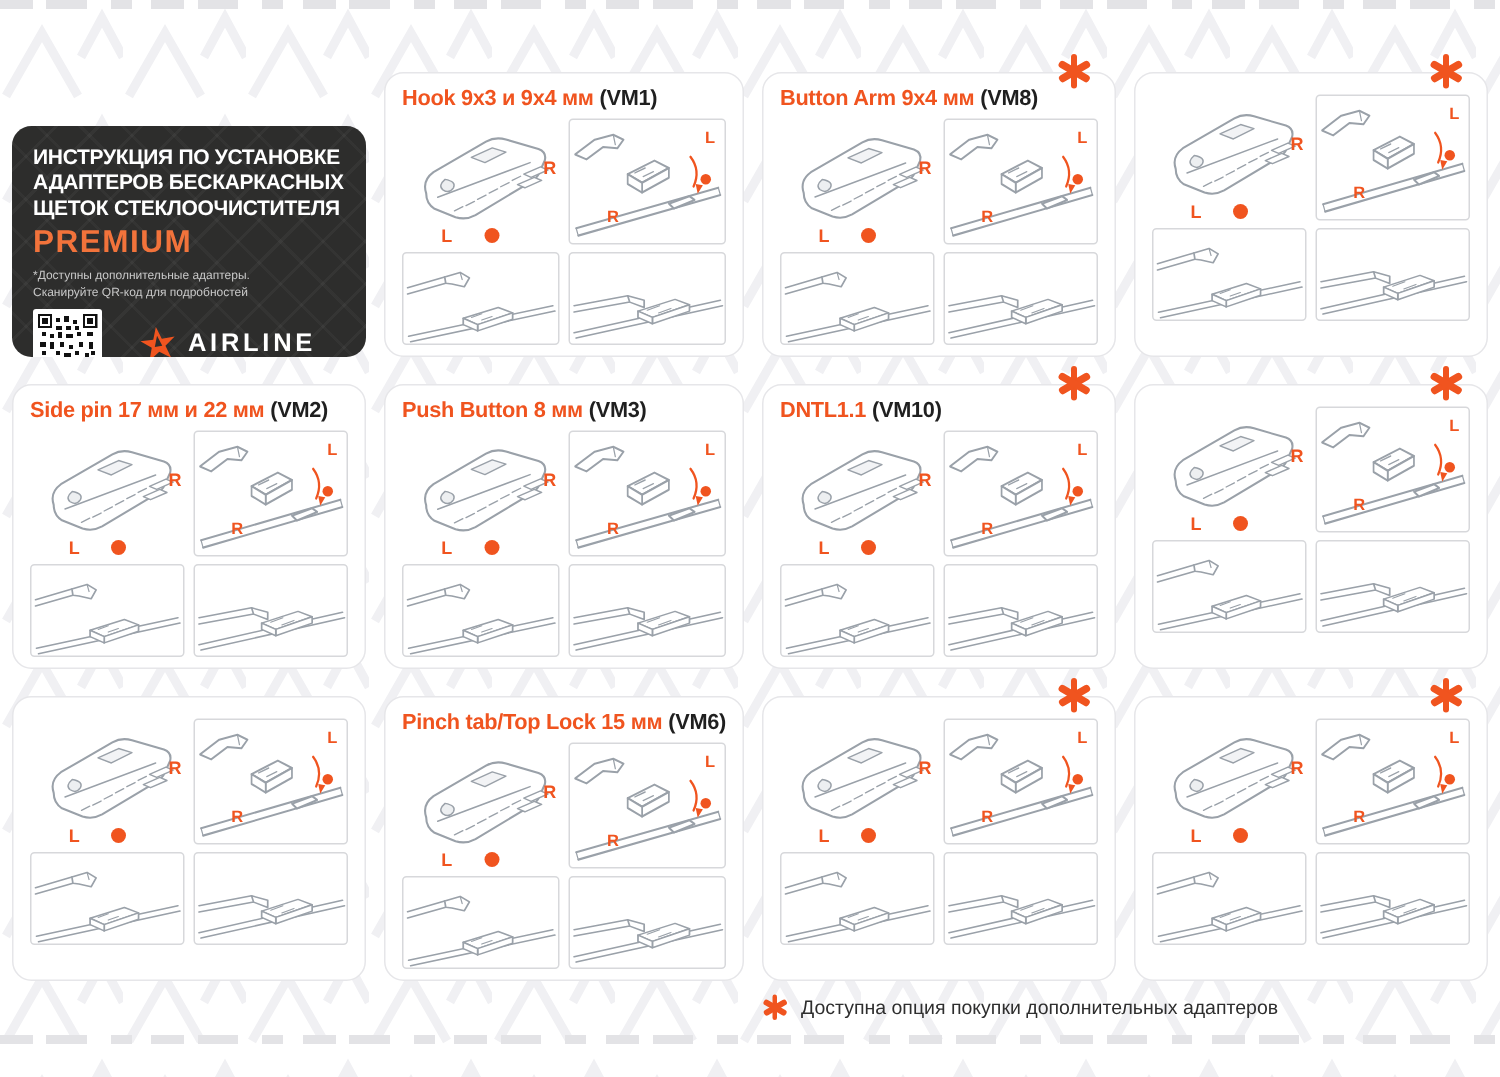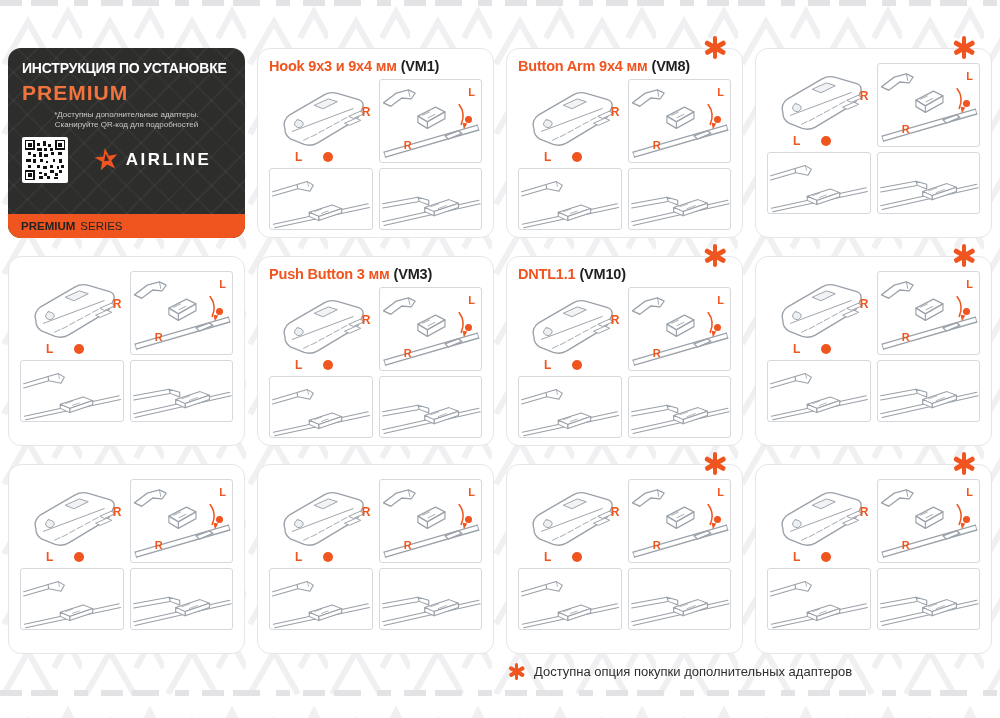--- a/index.html
+++ b/index.html
@@ -27,26 +27,27 @@
   .grid{display:grid;grid-template-columns:repeat(4,1fr);grid-auto-rows:190px;
     gap:18px 12px;padding:0 8px;margin:0;padding-top:48px;}
 
   
   .intro-card{
     position:relative;border-radius:13px;overflow:hidden;background:var(--dark-card);
     display:flex;flex-direction:column;padding:12px 14px 0;color:#fff;
     background-image:
       repeating-linear-gradient(135deg, rgba(255,255,255,.04) 0 2px, transparent 2px 20px),
       repeating-linear-gradient(45deg, rgba(255,255,255,.03) 0 2px, transparent 2px 20px);
+    margin-top: 36px;
   }
   .intro-heading{margin:0;font-size:14px;line-height:1.2;font-weight:700;letter-spacing:-.2px;}
   .intro-heading span{display:block;white-space:nowrap;}
   .premium-label{margin-top:4px;font-size:21px;font-weight:700;letter-spacing:1px;color:var(--premium);}
   .intro-note{margin-top:5px;font-size:8px;line-height:1.3;color:#c8c8c8;}
-  .intro-note span{display:block;text-align:center;}
+  .intro-note span{display:block;}
   .qr-row{display:flex;align-items:center;gap:12px;margin-top:6px;}
   .qr-box{width:46px;height:46px;background:#fff;border-radius:2px;padding:3px;flex:0 0 auto;}
   .qr-box svg{display:block;width:100%;height:100%;}
   .brand-logo{display:flex;align-items:center;gap:7px;margin:0 auto;padding-right:6px;}
   .brand-logo svg{display:block;}
   .brand-name{font-size:17px;font-weight:700;letter-spacing:2.5px;color:#fff;}
   .series-bar{margin:auto -14px 0;height:24px;background:var(--accent);
     display:flex;align-items:center;gap:5px;padding:0 13px;font-size:11.5px;color:#232323;}
   .series-bar b{font-weight:700;}
   .series-bar span{font-weight:400;}
@@ -106,20 +107,22 @@
 </svg>
 <div class="edge-dashes edge-top"></div>
 <div class="edge-dashes edge-bottom"></div>
 
 <div class="page">
   <main class="grid">
 
     <section class="intro-card">
       <h1 class="intro-heading">
         <span>ИНСТРУКЦИЯ ПО УСТАНОВКЕ</span>
+        <span>АДАПТЕРОВ БЕСКАРКАСНЫХ</span>
+        <span>ЩЕТОК СТЕКЛООЧИСТИТЕЛЯ</span>
       </h1>
       <div class="premium-label">PREMIUM</div>
       <div class="intro-note">
         <span>*Доступны дополнительные адаптеры.</span>
         <span>Сканируйте QR-код для подробностей</span>
       </div>
       <div class="qr-row">
         <div class="qr-box">
           <svg viewBox="0 0 29 29" shape-rendering="crispEdges">
             <rect x="0" y="0" width="29" height="29" fill="#fff"></rect>
@@ -428,20 +431,23 @@
             <path d="M66,64 L80,71 L80,78 L66,71 Z"></path>
             <path fill="none" stroke-width="1.2" d="M75,63 l12,-5 M86,66 l12,-5"></path>
           </g>
         </svg>
       </div>
 
     </div>
   </article>
       <article class="card">
 
+    <h2 class="card-h">
+      <span class="t">Side pin 17 мм и 22 мм</span><span class="c">(VM2)</span>
+    </h2>
     <div class="panels">
 
       <div class="draw-main">
         <svg viewBox="0 0 150 110" preserveAspectRatio="xMidYMid meet">
           <g fill="#fff" stroke="#9AA1A9" stroke-width="2" stroke-linejoin="round" stroke-linecap="round">
             <path d="M23,66 Q19,54 30,46 L80,17 Q89,12 99,15 L130,24 Q138,27 136,35 L131,46 Q129,52 120,57 L70,87 Q61,92 51,89 L31,81 Q23,76 23,66 Z"></path>
             <path fill="none" stroke-width="1.4" d="M34,70 L122,37"></path>
             <path fill="#F2F3F5" stroke-width="1.4" d="M66,32 L86,23 L99,27 L79,37 Z"></path>
             <path fill="#EDEFF1" stroke-width="1.4" d="M41,53 q-7,6 -2,10 q6,4 10,-2 q3,-6 -8,-8 Z"></path>
             <g stroke-width="1.3" fill="none">
@@ -506,21 +512,21 @@
             <path fill="none" stroke-width="1.2" d="M75,63 l12,-5 M86,66 l12,-5"></path>
           </g>
         </svg>
       </div>
 
     </div>
   </article>
       <article class="card">
 
     <h2 class="card-h">
-      <span class="t">Push Button 3 мм</span><span class="c">(VM3)</span>
+      <span class="t">Push Button 8 мм</span><span class="c">(VM3)</span>
     </h2>
     <div class="panels">
 
       <div class="draw-main">
         <svg viewBox="0 0 150 110" preserveAspectRatio="xMidYMid meet">
           <g fill="#fff" stroke="#9AA1A9" stroke-width="2" stroke-linejoin="round" stroke-linecap="round">
             <path d="M23,66 Q19,54 30,46 L80,17 Q89,12 99,15 L130,24 Q138,27 136,35 L131,46 Q129,52 120,57 L70,87 Q61,92 51,89 L31,81 Q23,76 23,66 Z"></path>
             <path fill="none" stroke-width="1.4" d="M34,70 L122,37"></path>
             <path fill="#F2F3F5" stroke-width="1.4" d="M66,32 L86,23 L99,27 L79,37 Z"></path>
             <path fill="#EDEFF1" stroke-width="1.4" d="M41,53 q-7,6 -2,10 q6,4 10,-2 q3,-6 -8,-8 Z"></path>
@@ -827,20 +833,23 @@
             <path d="M66,64 L80,71 L80,78 L66,71 Z"></path>
             <path fill="none" stroke-width="1.2" d="M75,63 l12,-5 M86,66 l12,-5"></path>
           </g>
         </svg>
       </div>
 
     </div>
   </article>
       <article class="card">
 
+    <h2 class="card-h">
+      <span class="t">Pinch tab/Top Lock 15 мм</span><span class="c">(VM6)</span>
+    </h2>
     <div class="panels">
 
       <div class="draw-main">
         <svg viewBox="0 0 150 110" preserveAspectRatio="xMidYMid meet">
           <g fill="#fff" stroke="#9AA1A9" stroke-width="2" stroke-linejoin="round" stroke-linecap="round">
             <path d="M23,66 Q19,54 30,46 L80,17 Q89,12 99,15 L130,24 Q138,27 136,35 L131,46 Q129,52 120,57 L70,87 Q61,92 51,89 L31,81 Q23,76 23,66 Z"></path>
             <path fill="none" stroke-width="1.4" d="M34,70 L122,37"></path>
             <path fill="#F2F3F5" stroke-width="1.4" d="M66,32 L86,23 L99,27 L79,37 Z"></path>
             <path fill="#EDEFF1" stroke-width="1.4" d="M41,53 q-7,6 -2,10 q6,4 10,-2 q3,-6 -8,-8 Z"></path>
             <g stroke-width="1.3" fill="none">

